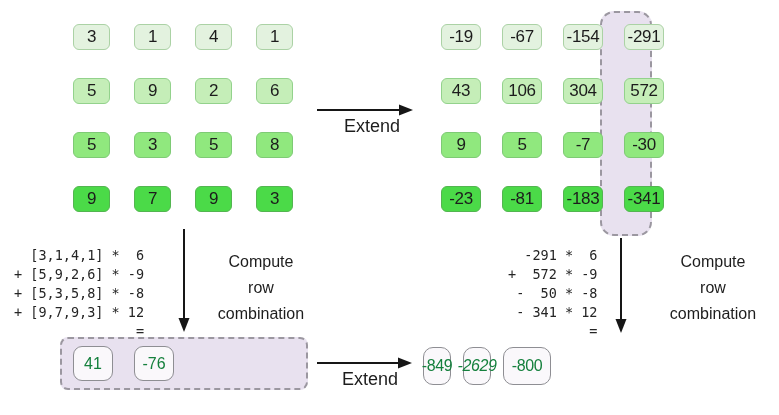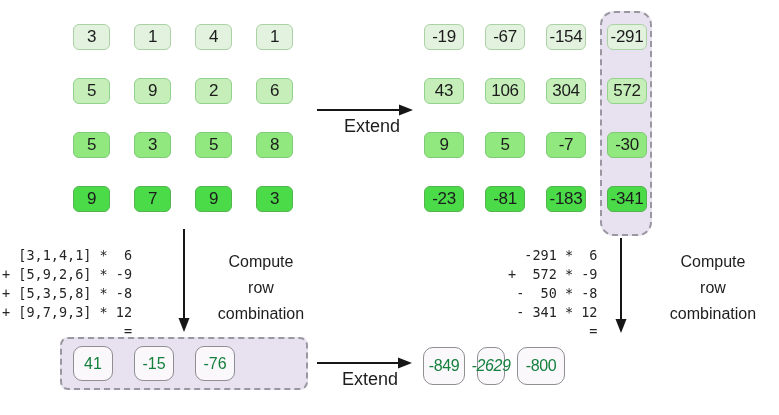--- a/index.html
+++ b/index.html
@@ -2,21 +2,21 @@
 <html style="--row1-fill: #e3f2df; --row1-border: #abd2a5; --row2-fill: #c5eeb8; --row2-border: #93d28c; --row3-fill: #90e87e; --row3-border: #7eca75; --row4-fill: #4bda48; --row4-border: #53b550; --highlight-fill: #e8e1ef; --highlight-border: #9b97a0; --white-cell-fill: #faf8fb; --white-cell-border: #8e8e93;"><head>
 <meta charset="utf-8">
 <style>
   html,body{margin:0;padding:0;}
   body{font-family:"Liberation Sans",sans-serif;background:#ffffff;}
   #canvas{position:relative;width:779px;height:415px;background:#ffffff;overflow:hidden;}
 
   
   .matrix{position:absolute;display:grid;row-gap:28px;}
   #left-matrix{left:73px;top:24px;grid-template-columns:repeat(4,37px);column-gap:24px;grid-auto-rows:26px;}
-  #right-matrix{left:424px;top:24px;grid-template-columns:repeat(4,40px);column-gap:21px;grid-auto-rows:26px;}
+  #right-matrix{left:441px;top:24px;grid-template-columns:repeat(4,40px);column-gap:21px;grid-auto-rows:26px;}
   .cell{display:flex;align-items:center;justify-content:center;
         border-radius:6px;font-size:17px;color:#1c1c1c;letter-spacing:-0.3px;
         box-sizing:border-box;border:1.5px solid transparent;z-index:2;}
   .r0{background:var(--row1-fill);border-color:var(--row1-border);}
   .r1{background:var(--row2-fill);border-color:var(--row2-border);}
   .r2{background:var(--row3-fill);border-color:var(--row3-border);}
   .r3{background:var(--row4-fill);border-color:var(--row4-border);}
 
   
   .dashed-box{position:absolute;background:var(--highlight-fill);
@@ -26,29 +26,29 @@
 
   
   .result-row{position:absolute;display:flex;z-index:2;}
   #result-cells{left:73px;top:346px;gap:21px;}
   #extended-cells{left:423px;top:347px;gap:12px;}
   .white-cell{display:flex;align-items:center;justify-content:center;box-sizing:border-box;
               background:var(--white-cell-fill);border:1.8px solid var(--white-cell-border);
               color:#15803d;}
   #result-cells .white-cell{width:40px;height:35px;border-radius:9px;font-size:16px;}
   #extended-cells .white-cell{height:38px;border-radius:10px;font-size:16px;letter-spacing:-0.4px;}
-  #extended-cells .w1{width:42px;}
+  #extended-cells .w1{width:28px;}
   #extended-cells .w2{width:28px;font-style:italic;}
   #extended-cells .w3{width:48px;}
   #extended-cells .w4{width:50px;font-size:13.5px;}
 
   
   .expr{position:absolute;margin:0;font-family:"DejaVu Sans Mono",monospace;
         font-size:13.5px;line-height:19px;color:#252525;white-space:pre;z-index:2;}
-  #left-expr{left:2px;top:246px;}
+  #left-expr{left:14px;top:246px;}
   #right-expr{left:508px;top:246px;}
 
   
   .compute-label{position:absolute;width:120px;text-align:center;font-size:16px;
                  line-height:26px;color:#1d1d1d;white-space:pre-line;z-index:2;}
   #compute-left{left:201px;top:249px;}
   #compute-right{left:653px;top:249px;}
   .extend-label{position:absolute;width:84px;text-align:right;font-size:18px;color:#1d1d1d;z-index:2;}
   #extend-top{left:316px;top:116px;}
   #extend-bottom{left:314px;top:369px;}
@@ -117,21 +117,20 @@
 row
 combination</div>
   <div id="compute-right" class="compute-label">Compute
 row
 combination</div>
   <div id="extend-top" class="extend-label">Extend</div>
   <div id="extend-bottom" class="extend-label">Extend</div>
 
   <div id="result-cells" class="result-row">
     <div class="white-cell">41</div>
-    <div class="white-cell">-15</div>
     <div class="white-cell">-76</div>
   </div>
   <div id="extended-cells" class="result-row">
     <div class="white-cell w1">-849</div>
     <div class="white-cell w2">-2629</div>
     <div class="white-cell w3">-800</div>
   </div>
 
   <svg id="arrow-layer" viewBox="0 0 779 415" xmlns="http://www.w3.org/2000/svg">
     <g stroke="#161616" stroke-width="2" fill="#161616">

